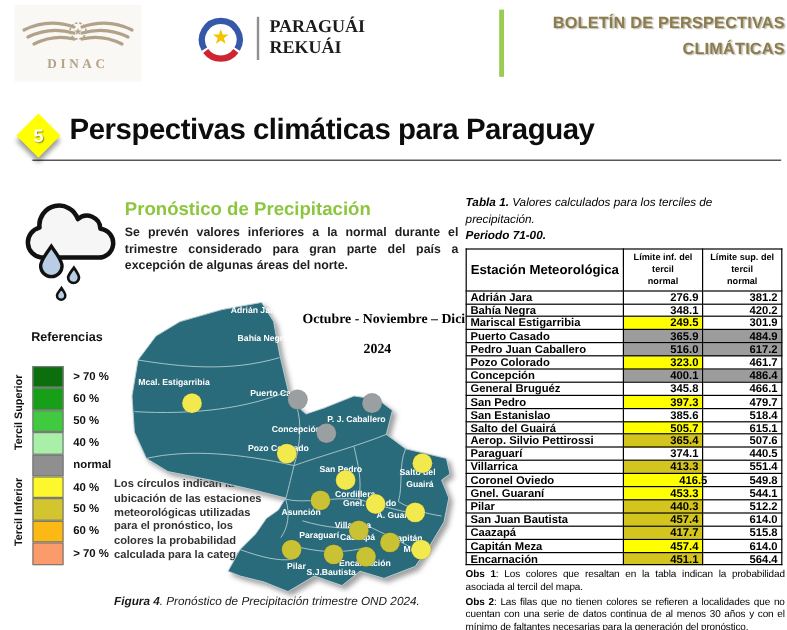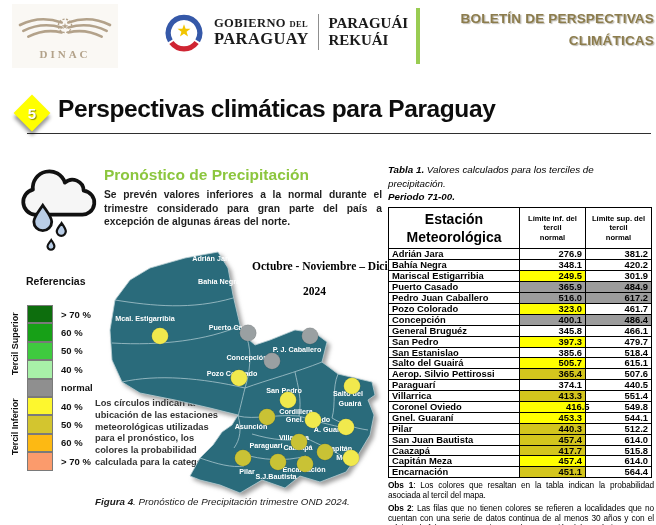--- a/index.html
+++ b/index.html
@@ -74,21 +74,21 @@
 
   
   .table-panel { position:absolute; left:388px; top:163px; width:266px; background:#fff; z-index:3; }
   .tbl-title { font-size:9.8px; line-height:1.4; color:#000; margin-bottom:3px; }
   .bi { font-weight:bold; font-style:italic; }
   .i { font-style:italic; }
   table.terciles { border-collapse:collapse; width:264px; table-layout:fixed; border:1.5px solid #000; }
   .terciles th, .terciles td { border:1px solid #000; }
   .terciles th { font-size:7.6px; font-weight:bold; text-align:center; padding:2px 1px;
                  line-height:1.3; vertical-align:middle; }
-  .terciles th.th-st { font-size:14px; }
+  .terciles th.th-st { font-size:11px; }
   .terciles td { font-size:9.4px; font-weight:bold; height:10.9px; padding:0 3px; line-height:1.05; color:#000; }
   .terciles td.st { text-align:left; }
   .terciles td.val { text-align:right; }
   .obs { margin-top:2px; font-size:8.3px; line-height:1.24; text-align:justify; color:#000; letter-spacing:-.1px; }
   .ob { font-weight:bold; }
 </style>
 </head>
 <body>
 
 <div class="page">
@@ -108,24 +108,20 @@
     </svg>
     <div class="dinac-text">DINAC</div>
   </div>
 
   <div class="gov">
     <svg class="gov-emblem" viewBox="0 0 40 40">
       <path d="M7 28.5 A15 15 0 1 1 33 28.5" fill="none" stroke="#3558a8" stroke-width="5"></path>
       <path d="M8 30 A15 15 0 0 0 32 30" fill="none" stroke="#cf2533" stroke-width="5"></path>
       <polygon points="20,12.5 21.53,16.9 26.18,16.99 22.47,19.8 23.82,24.26 20,21.6 16.18,24.26 17.53,19.8 13.82,16.99 18.47,16.9" fill="#f2c500"></polygon>
     </svg>
-    <div class="gov-text-es">
-      <div class="gov-line1"><span>GOBIERNO</span> <span class="gov-del">DEL</span></div>
-      <div class="gov-line2">PARAGUAY</div>
-    </div>
     <div class="gov-sep"></div>
     <div class="gov-text-gn">
       <div>PARAGUÁI</div>
       <div>REKUÁI</div>
     </div>
   </div>
 
   <div class="bulletin">
     <div class="green-bar"></div>
     <div class="bulletin-title" style="color: rgb(140, 124, 76);">BOLETÍN DE PERSPECTIVAS CLIMÁTICAS</div>

